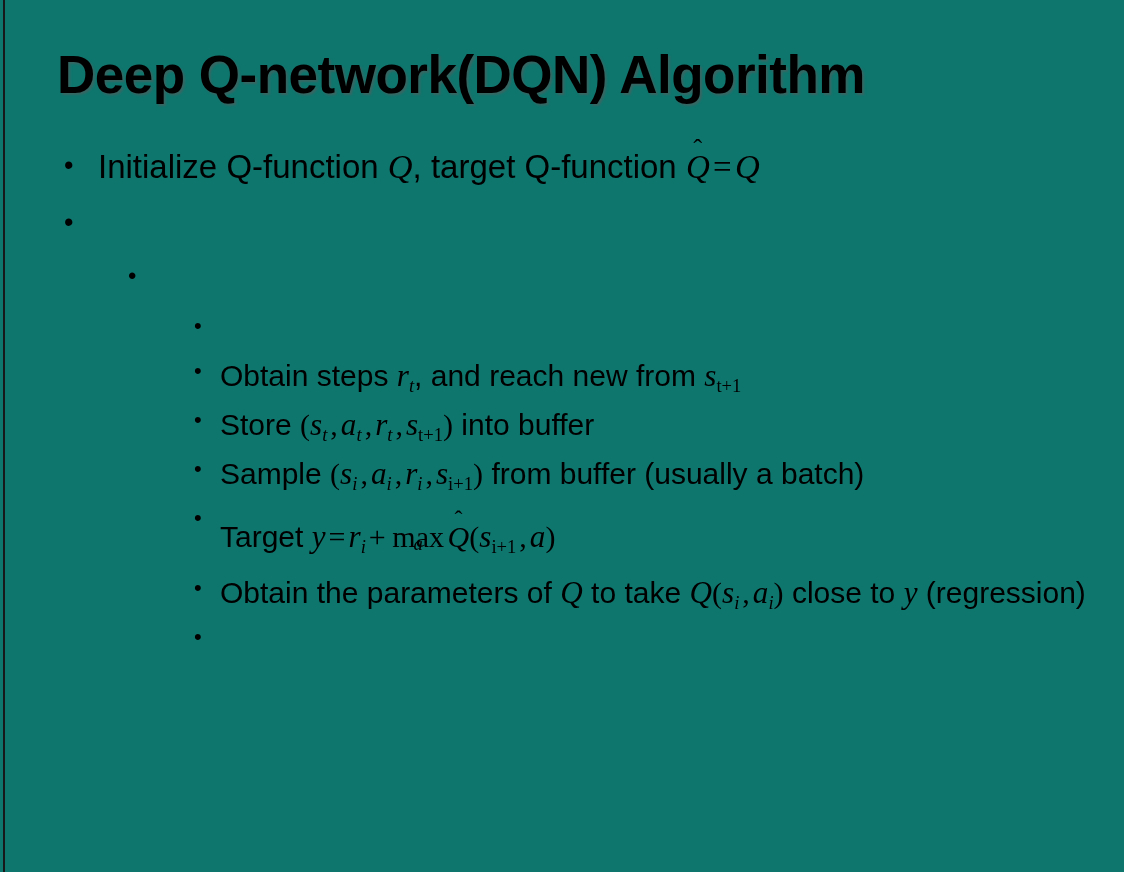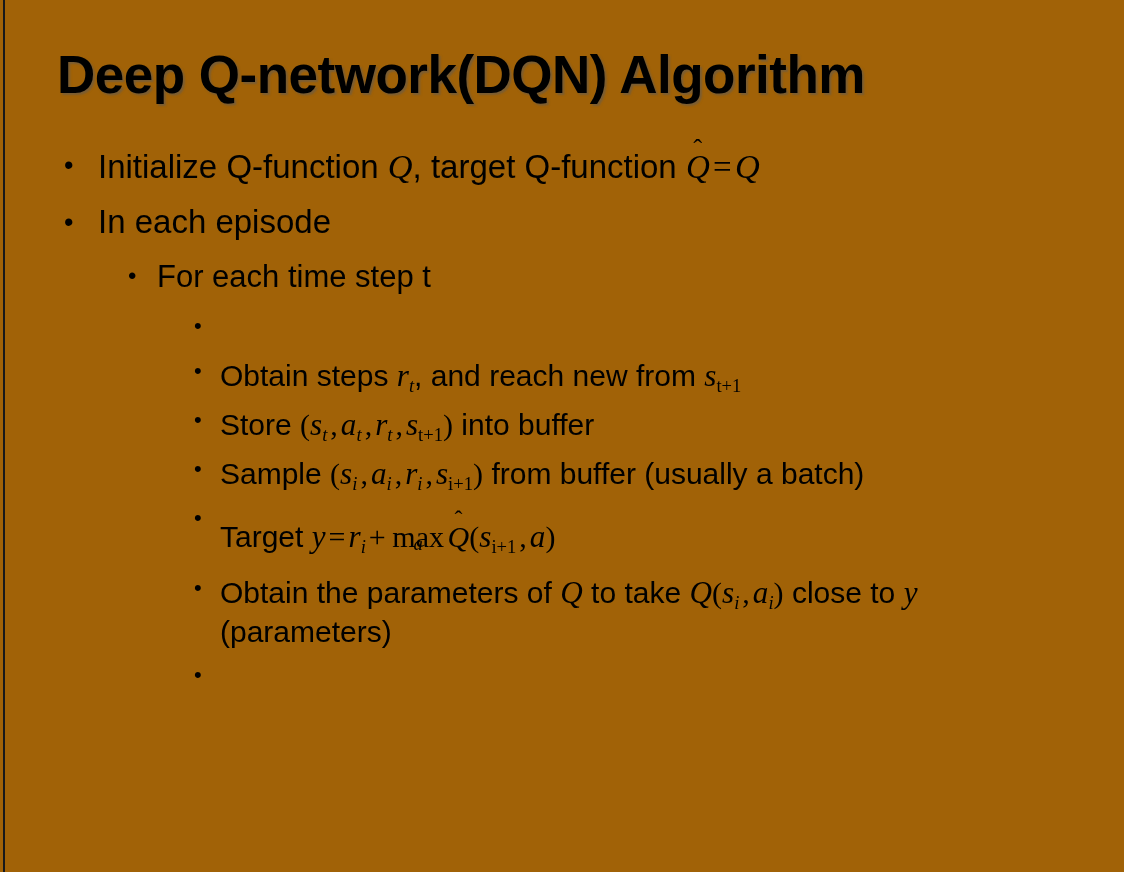--- a/index.html
+++ b/index.html
@@ -7,21 +7,21 @@
     padding: 0;
     background: #ffffff;
   }
   body {
     font-family: "Liberation Sans", sans-serif;
   }
   #slide {
     position: relative;
     width: 1124px;
     height: 872px;
-    background: #a16207;
+    background: #0f766e;
     overflow: hidden;
     box-sizing: border-box;
   }
   
   #left-rule {
     position: absolute;
     left: 3px;
     top: 0;
     width: 2px;
     height: 872px;
@@ -182,26 +182,24 @@
 
   <div id="body">
 
     <div class="li lvl1">
       <span class="bullet">•</span>
       <span class="txt"><span>Initialize Q-function </span><span class="m">Q</span><span>, target Q-function </span><span class="qhat"><span class="hat">̂</span><span>Q</span></span><span class="op">=</span><span class="m">Q</span></span>
     </div>
 
     <div class="li lvl1">
       <span class="bullet">•</span>
-      <span class="txt">In each episode</span>
     </div>
 
     <div class="li lvl2">
       <span class="bullet">•</span>
-      <span class="txt">For each time step t</span>
     </div>
 
     <div class="li lvl3">
       <span class="bullet">•</span>
     </div>
 
     <div class="li lvl3">
       <span class="bullet">•</span>
       <span class="txt"><span>Obtain steps </span><span class="m">r</span><sub class="ms">t</sub><span>, and reach new from </span><span class="m">s</span><sub class="ms"><span class="num">t+1</span></sub></span>
     </div>
@@ -216,21 +214,21 @@
       <span class="txt"><span>Sample </span><span class="paren">(</span><span class="m">s</span><sub class="ms">i</sub><span class="op">,</span><span class="m">a</span><sub class="ms">i</sub><span class="op">,</span><span class="m">r</span><sub class="ms">i</sub><span class="op">,</span><span class="m">s</span><sub class="ms"><span class="num">i+1</span></sub><span class="paren">)</span><span> from buffer (usually a batch)</span></span>
     </div>
 
     <div class="li lvl3" style="min-height:52px;margin-bottom:16px;">
       <span class="bullet">•</span>
       <span class="txt"><span>Target </span><span class="m">y</span><span class="op">=</span><span class="m">r</span><sub class="ms">i</sub><span class="op">+</span><span class="maxop"><span>max</span><span class="under">a</span></span><span class="qhat"><span class="hat">̂</span><span>Q</span></span><span class="paren">(</span><span class="m">s</span><sub class="ms"><span class="num">i+1</span></sub><span class="op">,</span><span class="m">a</span><span class="paren">)</span></span>
     </div>
 
     <div class="li lvl3">
       <span class="bullet">•</span>
-      <span class="txt"><span>Obtain the parameters of </span><span class="m">Q</span><span> to take </span><span class="m">Q</span><span class="paren">(</span><span class="m">s</span><sub class="ms">i</sub><span class="op">,</span><span class="m">a</span><sub class="ms">i</sub><span class="paren">)</span><span> close to </span><span class="m">y</span><span> (parameters)</span></span>
+      <span class="txt"><span>Obtain the parameters of </span><span class="m">Q</span><span> to take </span><span class="m">Q</span><span class="paren">(</span><span class="m">s</span><sub class="ms">i</sub><span class="op">,</span><span class="m">a</span><sub class="ms">i</sub><span class="paren">)</span><span> close to </span><span class="m">y</span><span> (regression)</span></span>
     </div>
 
     <div class="li lvl3">
       <span class="bullet">•</span>
     </div>
 
   </div>
 </div>
 
 </body></html>

